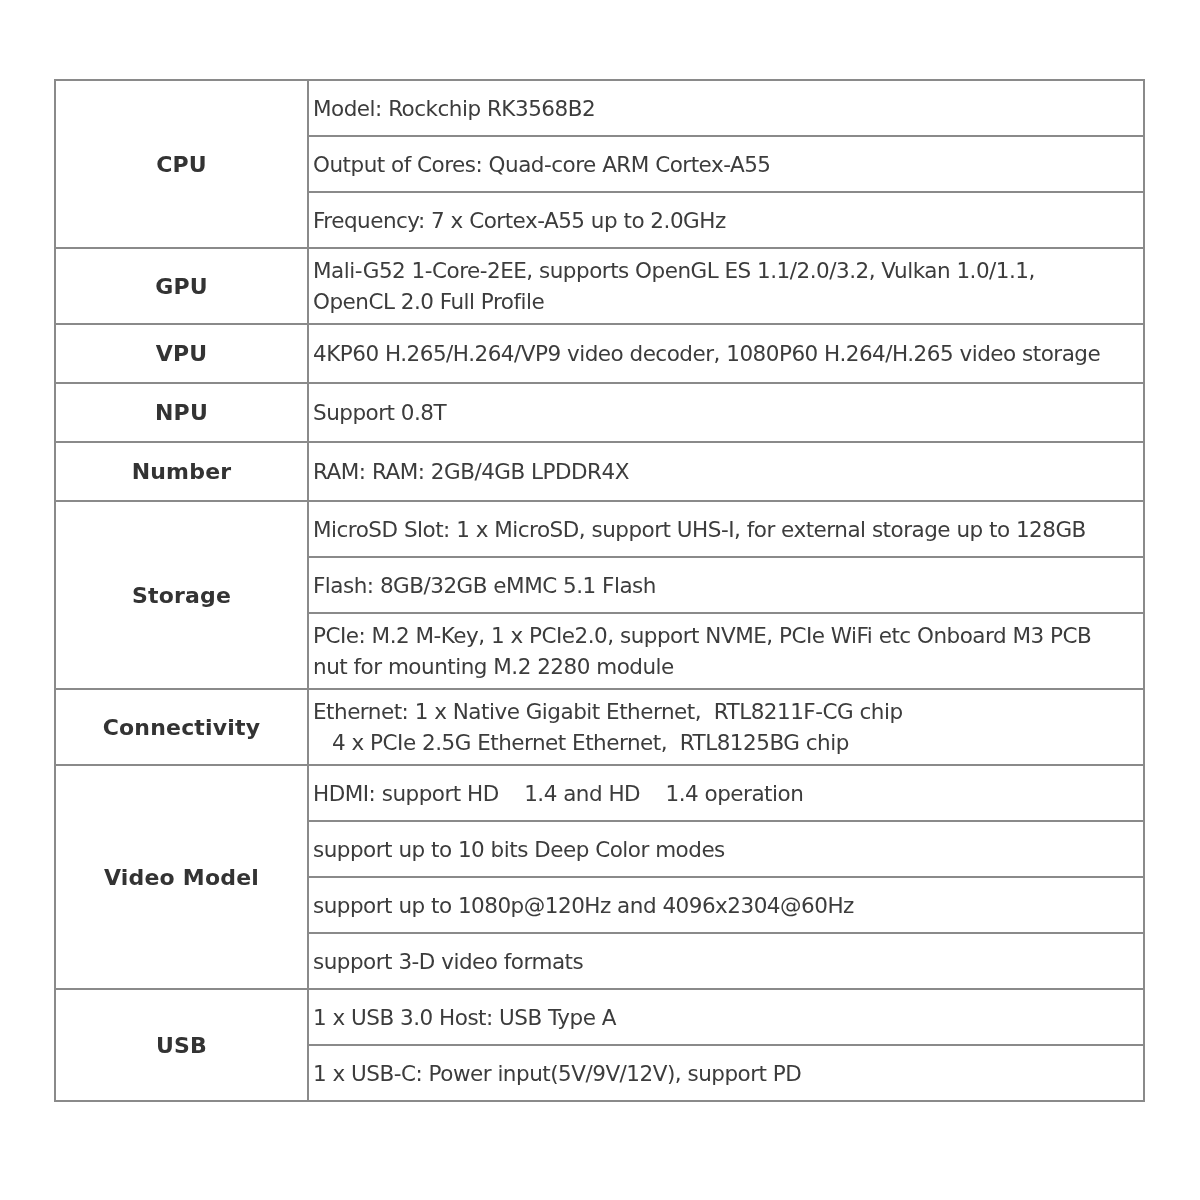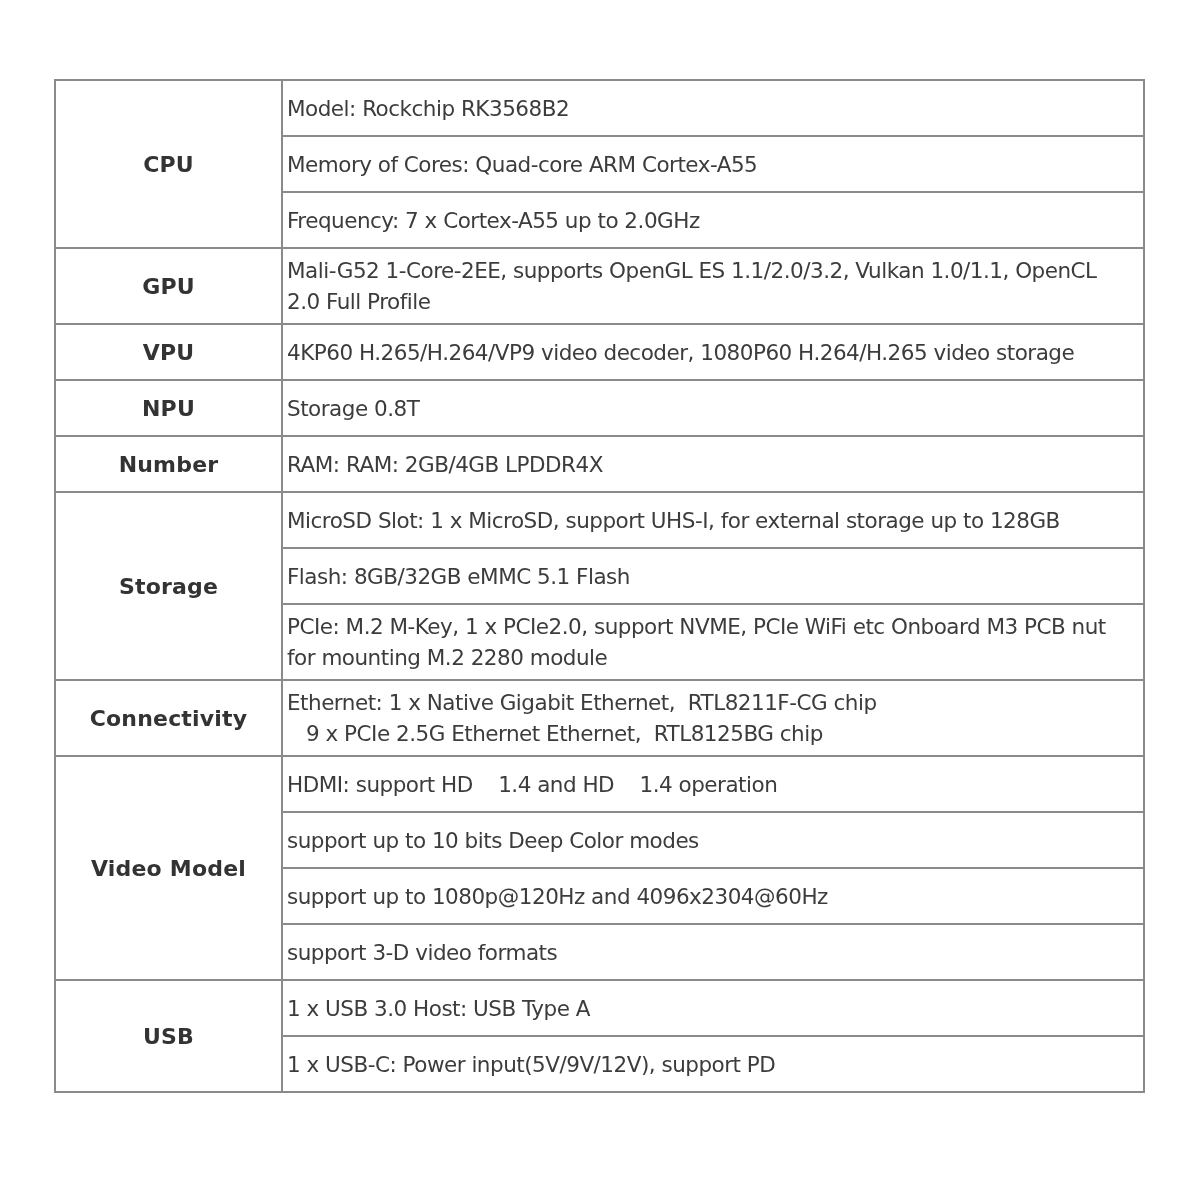--- a/index.html
+++ b/index.html
@@ -18,21 +18,21 @@
     .spec-table {
       position: absolute;
       left: 54px;
       top: 79px;
       width: 1091px;
       border-collapse: collapse;
       table-layout: fixed;
     }
     .spec-table td {
       border: 2px solid #8a8a8a;
-      padding: 3px;
+      padding: 16px;
       vertical-align: middle;
     }
     .spec-table .cat {
       width: 219px;
       text-align: center;
       font-weight: bold;
       font-size: 22px;
       color: #333333;
       letter-spacing: 0.2px;
     }
@@ -51,39 +51,39 @@
 <body>
 
 <table class="spec-table">
   <tbody>
 
     <tr>
       <td class="cat" rowspan="3">CPU</td>
       <td class="val h58">Model: Rockchip RK3568B2</td>
     </tr>
     <tr>
-      <td class="val h58">Memory of Cores: Quad-core ARM Cortex-A55</td>
+      <td class="val h58">Output of Cores: Quad-core ARM Cortex-A55</td>
     </tr>
     <tr>
       <td class="val h58">Frequency: 7 x Cortex-A55 up to 2.0GHz</td>
     </tr>
 
     <tr>
       <td class="cat">GPU</td>
       <td class="val h78">Mali-G52 1-Core-2EE, supports OpenGL ES 1.1/2.0/3.2, Vulkan 1.0/1.1, OpenCL 2.0 Full Profile</td>
     </tr>
 
     <tr>
       <td class="cat">VPU</td>
       <td class="val h58">4KP60 H.265/H.264/VP9 video decoder, 1080P60 H.264/H.265 video storage</td>
     </tr>
 
     <tr>
       <td class="cat">NPU</td>
-      <td class="val h58">Storage 0.8T</td>
+      <td class="val h58">Support 0.8T</td>
     </tr>
 
     <tr>
       <td class="cat">Number</td>
       <td class="val h58">RAM: RAM: 2GB/4GB LPDDR4X</td>
     </tr>
 
     <tr>
       <td class="cat" rowspan="3">Storage</td>
       <td class="val h58">MicroSD Slot: 1 x MicroSD, support UHS-I, for external storage up to 128GB</td>
@@ -91,21 +91,21 @@
     <tr>
       <td class="val h58">Flash: 8GB/32GB eMMC 5.1 Flash</td>
     </tr>
     <tr>
       <td class="val h78">PCIe: M.2 M-Key, 1 x PCIe2.0, support NVME, PCIe WiFi etc Onboard M3 PCB nut for mounting M.2 2280 module</td>
     </tr>
 
     <tr>
       <td class="cat">Connectivity</td>
       <td class="val h78 pre">Ethernet: 1 x Native Gigabit Ethernet,  RTL8211F-CG chip
-   9 x PCIe 2.5G Ethernet Ethernet,  RTL8125BG chip</td>
+   4 x PCIe 2.5G Ethernet Ethernet,  RTL8125BG chip</td>
     </tr>
 
     <tr>
       <td class="cat" rowspan="4">Video Model</td>
       <td class="val h58 pre">HDMI: support HD    1.4 and HD    1.4 operation</td>
     </tr>
     <tr>
       <td class="val h58">support up to 10 bits Deep Color modes</td>
     </tr>
     <tr>

